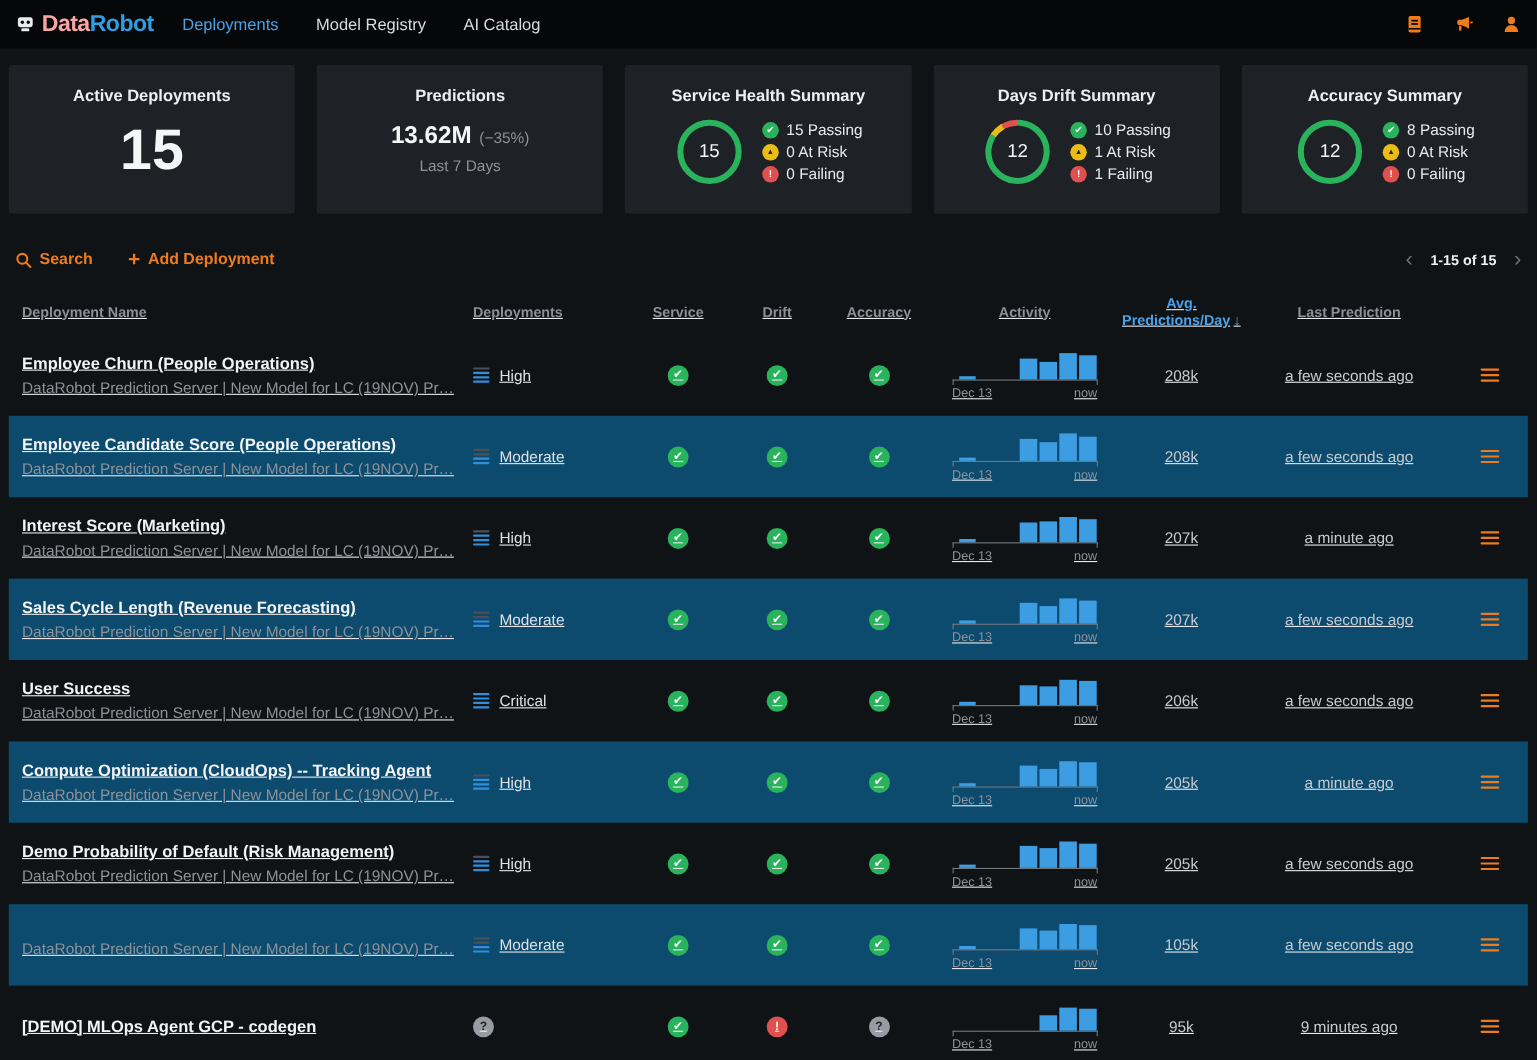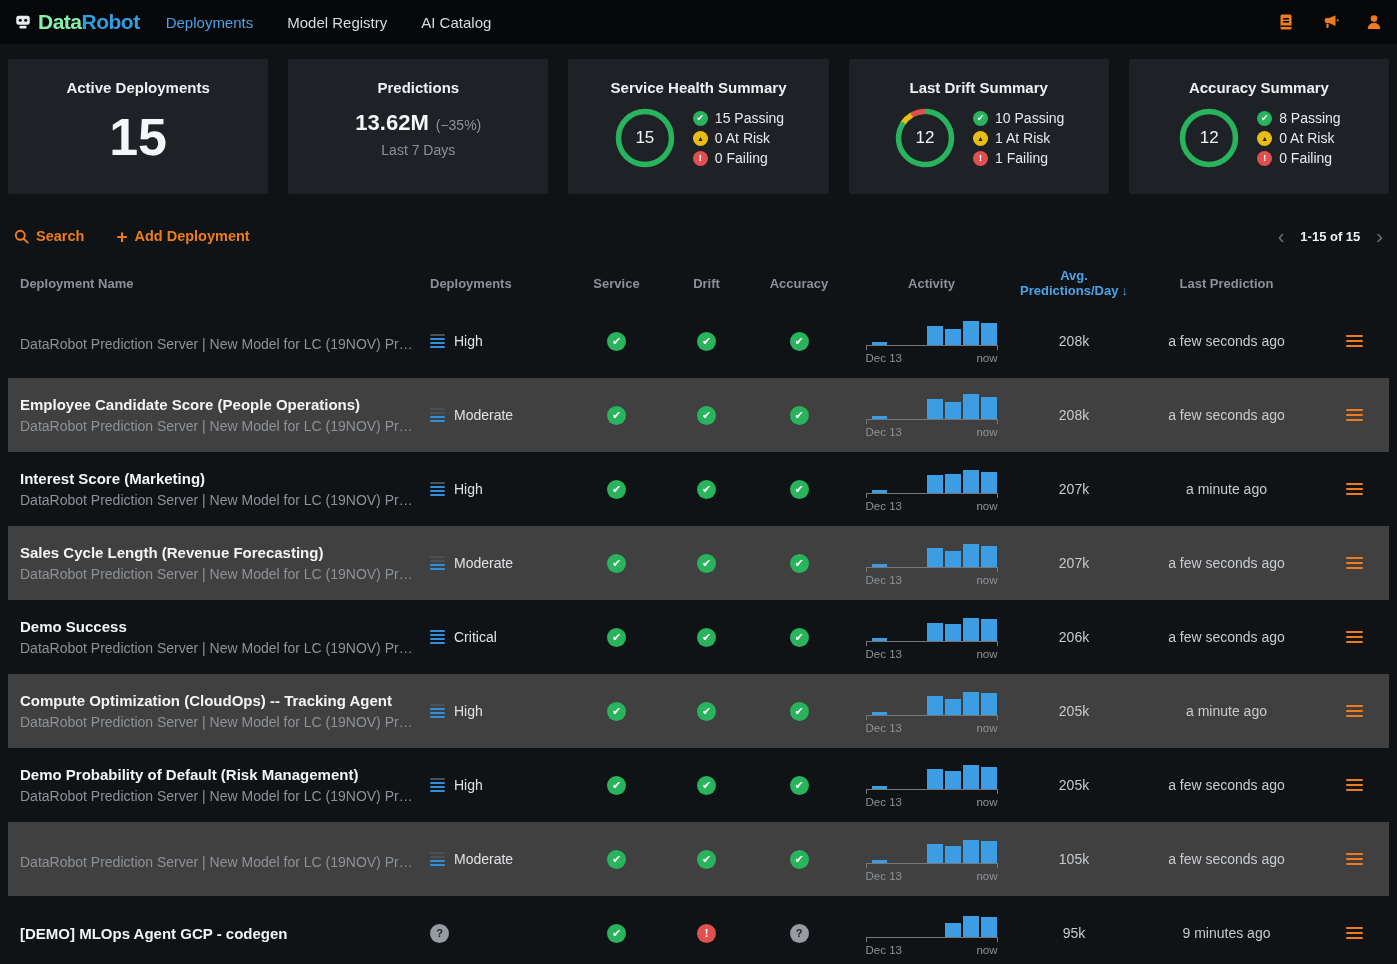--- a/index.html
+++ b/index.html
@@ -9,21 +9,21 @@
     font-family:"Liberation Sans","DejaVu Sans",sans-serif;
     color:#e8eaed;
   }
   
   .nav {
     height:44px; background:#060708;
     display:flex; align-items:center; padding:0 14px;
   }
   .logo { display:flex; align-items:center; gap:6px; cursor:pointer; }
   .logo-word { font-size:21px; font-weight:800; letter-spacing:-0.5px; }
-  .logo-data { color:#86efac; }
+  .logo-data { color:#fca5a5; }
   .logo-robot { color:#2f9fe1; }
   .nav-links { display:flex; align-items:center; gap:34px; margin-left:26px; }
   .nav-link { font-size:15px; color:#d9dcdf; cursor:pointer; }
   .nav-link.active { color:#4aa3e8; }
   .nav-right { margin-left:auto; display:flex; align-items:center; gap:26px; }
   .nav-icon { width:18px; height:18px; cursor:pointer; display:block; }
 
   
   .cards { display:flex; gap:20px; margin:15px 8px 0 8px; }
   .card {
@@ -66,31 +66,32 @@
   .pagination { margin-left:auto; display:flex; align-items:center; gap:16px; }
   .page-chevron { color:#6e7478; font-size:20px; line-height:1; cursor:pointer; }
   .page-range { font-size:13px; font-weight:700; color:#eef1f3; }
 
   
   .table { margin:10px 8px 0 8px; }
   .grid {
     display:grid;
     grid-template-columns:minmax(0,1fr) 155px 95px 85px 100px 165px 120px 185px 70px;
     align-items:center;
+    text-decoration:underline;
   }
   .thead { height:42px; }
   .th { font-size:13px; font-weight:700; color:#8b9197; }
   .th.c, .cell.c { justify-self:center; text-align:center; }
   .th.name { padding-left:12px; }
   .th.importance { padding-left:16px; }
   .th.sorted { color:#4aa3e8; }
   .sort-arrow { font-size:13px; margin-left:3px; }
 
   .row { height:74px; cursor:pointer; }
-  .row.alt { background:#404040; }
+  .row.alt { background:#0c4a6e; }
   .cell-name { padding-left:12px; min-width:0; }
   .dep-name { font-size:15px; font-weight:700; color:#f2f4f6;
               white-space:nowrap; overflow:hidden; text-overflow:ellipsis; }
   .dep-sub { font-size:14px; color:#8d9298; margin-top:5px;
              white-space:nowrap; overflow:hidden; text-overflow:ellipsis; }
   .cell-importance { display:flex; align-items:center; gap:9px; padding-left:16px; }
   .imp-label { font-size:14px; color:#dfe2e5; }
   .imp-bars { display:flex; flex-direction:column-reverse; gap:1.5px; }
   .imp-bar { width:15px; height:2.6px; border-radius:1px; background:#4b5056; }
   .imp-bar.on { background:#2f8fdd; }
@@ -183,21 +184,21 @@
             <span>0 At Risk</span>
           </div>
           <div class="legend-item">
             <span class="sicon failing">!</span>
             <span>0 Failing</span>
           </div>
         </div>
     </div>
   </div>
     <div class="card">
-    <div class="card-title">Last Drift Summary</div>
+    <div class="card-title">Days Drift Summary</div>
     <div class="ring-row">
       <div class="ring-wrap"><svg viewBox="0 0 64 64" width="64" height="64">
             <circle cx="32" cy="32" r="26.5" fill="none" stroke="#e9bd15" stroke-width="5.5" stroke-linecap="round" stroke-dasharray="10.87536755335492 155.62904308690412" transform="rotate(-145 32 32)"></circle>
             <circle cx="32" cy="32" r="26.5" fill="none" stroke="#e0504e" stroke-width="5.5" stroke-linecap="round" stroke-dasharray="10.87536755335492 155.62904308690412" transform="rotate(-115 32 32)"></circle>
             <circle cx="32" cy="32" r="26.5" fill="none" stroke="#28b35c" stroke-width="5.5" stroke-linecap="round" stroke-dasharray="135.7536755335492 30.75073510670984" transform="rotate(-85 32 32)"></circle>
           </svg>
         <span class="ring-total">12</span>
       </div>
       <div class="legend">
           <div class="legend-item">
@@ -268,20 +269,21 @@
       <div class="th drift c">Drift</div>
       <div class="th accuracy c">Accuracy</div>
       <div class="th activity c">Activity</div>
       <div class="th avg c sorted">Avg. Predictions/Day<span class="sort-arrow">↓</span></div>
       <div class="th last c">Last Prediction</div>
       <div class="th menu"></div>
     </div>
   <div id="tbody">
       <div class="grid row">
     <div class="cell-name">
+      <div class="dep-name">Employee Churn (People Operations)</div>
       <div class="dep-sub">DataRobot Prediction Server | New Model for LC (19NOV) Pr…</div>
     </div>
     <div class="cell-importance">
           <span class="imp-bars">
             <span class="imp-bar on"></span>
             <span class="imp-bar on"></span>
             <span class="imp-bar on"></span>
             <span class="imp-bar"></span>
           </span>
           <span class="imp-label">High</span>
@@ -471,21 +473,21 @@
     <div class="cell icon-cell">
       <div class="menu-btn">
             <div></div>
             <div></div>
             <div></div>
           </div>
     </div>
   </div>
       <div class="grid row">
     <div class="cell-name">
-      <div class="dep-name">Demo Success</div>
+      <div class="dep-name">User Success</div>
       <div class="dep-sub">DataRobot Prediction Server | New Model for LC (19NOV) Pr…</div>
     </div>
     <div class="cell-importance">
           <span class="imp-bars">
             <span class="imp-bar on"></span>
             <span class="imp-bar on"></span>
             <span class="imp-bar on"></span>
             <span class="imp-bar on"></span>
           </span>
           <span class="imp-label">Critical</span>

